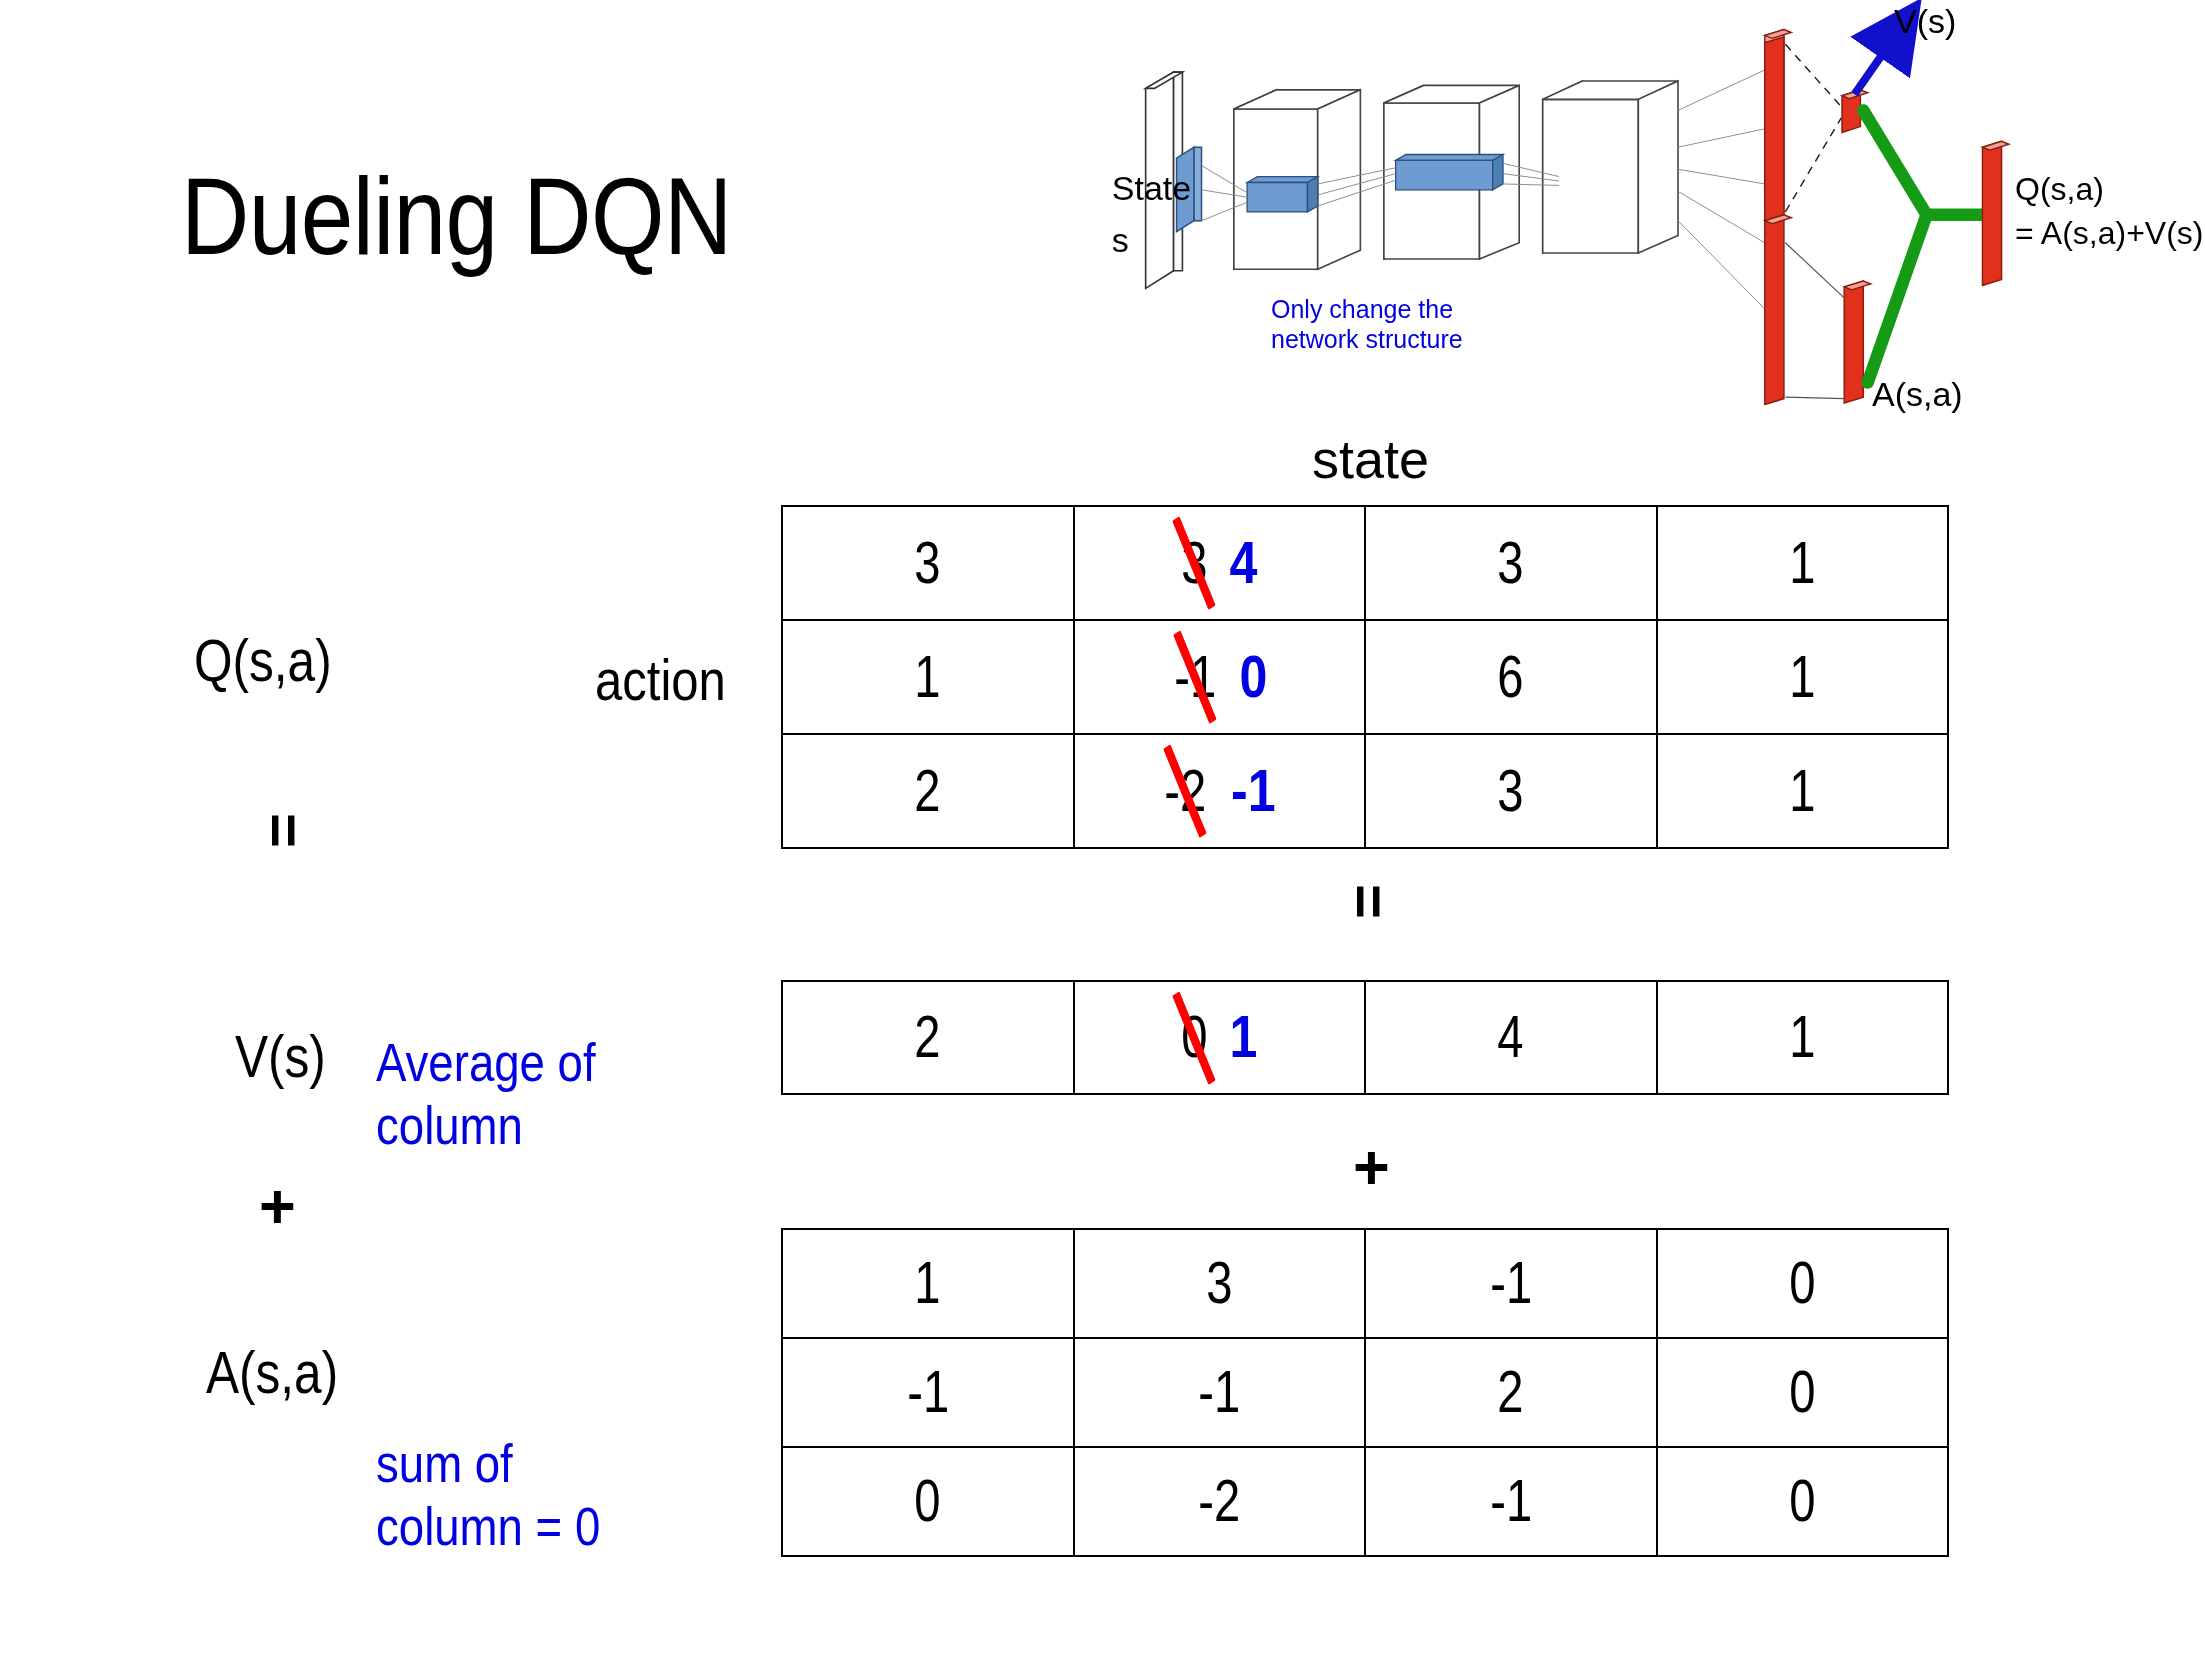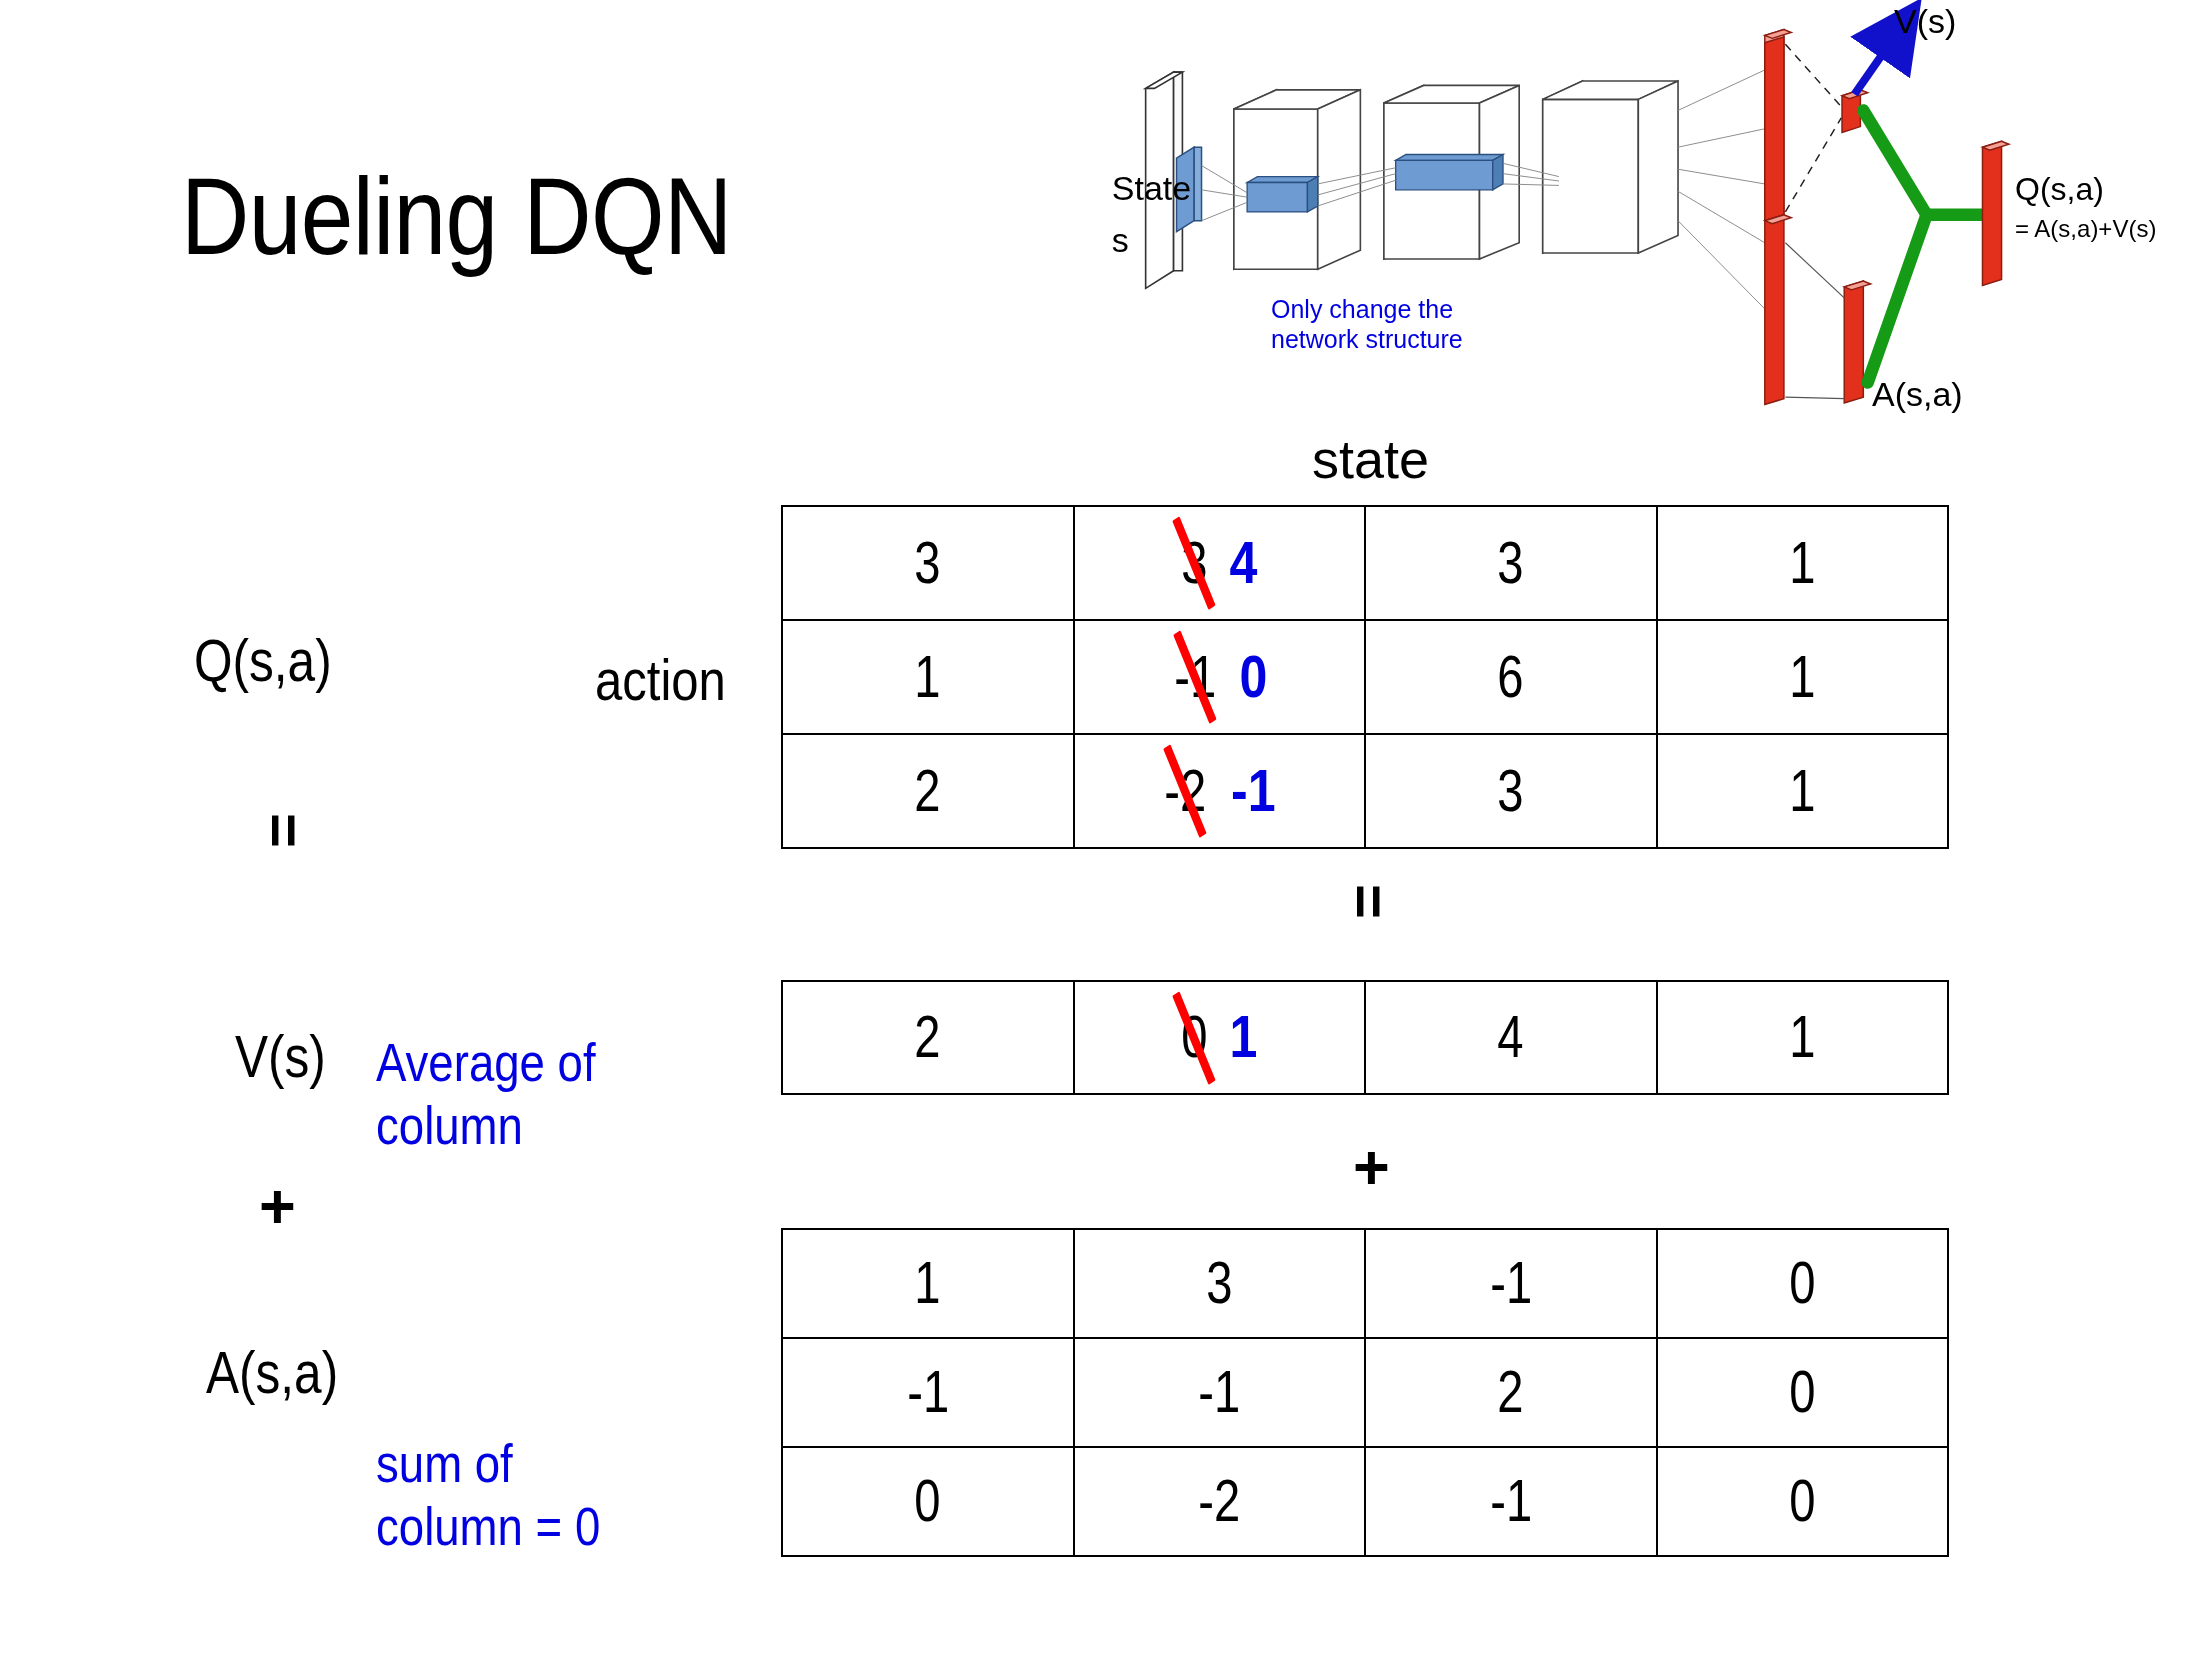--- a/index.html
+++ b/index.html
@@ -205,21 +205,21 @@
   <div class="abs" style="left:8.8px;top:221px;font-size:34px;">s</div>
 
   <div class="abs" style="left:168px;top:294px;font-size:25px;color:#0000E0;line-height:1.2;white-space:pre-line;">Only change the
 network structure</div>
 
   <div class="abs" style="left:791px;top:1.5px;font-size:34px;">V(s)</div>
 
   <div class="abs" style="left:769px;top:375px;font-size:34px;">A(s,a)</div>
 
   <div class="abs" style="left:912px;top:171px;font-size:32px;">Q(s,a)</div>
-  <div class="abs" style="left:912px;top:215px;font-size:24px;">= A(s,a)+V(s)</div>
+  <div class="abs" style="left:912px;top:215px;font-size:32px;">= A(s,a)+V(s)</div>
 </div>
 
 <div class="abs lbl" id="label-q">Q(s,a)</div>
 
 <div class="abs lbl" id="label-v">V(s)</div>
 
 <div class="abs lbl" id="label-a">A(s,a)</div>
 
 <div class="abs" id="label-action">action</div>
 

